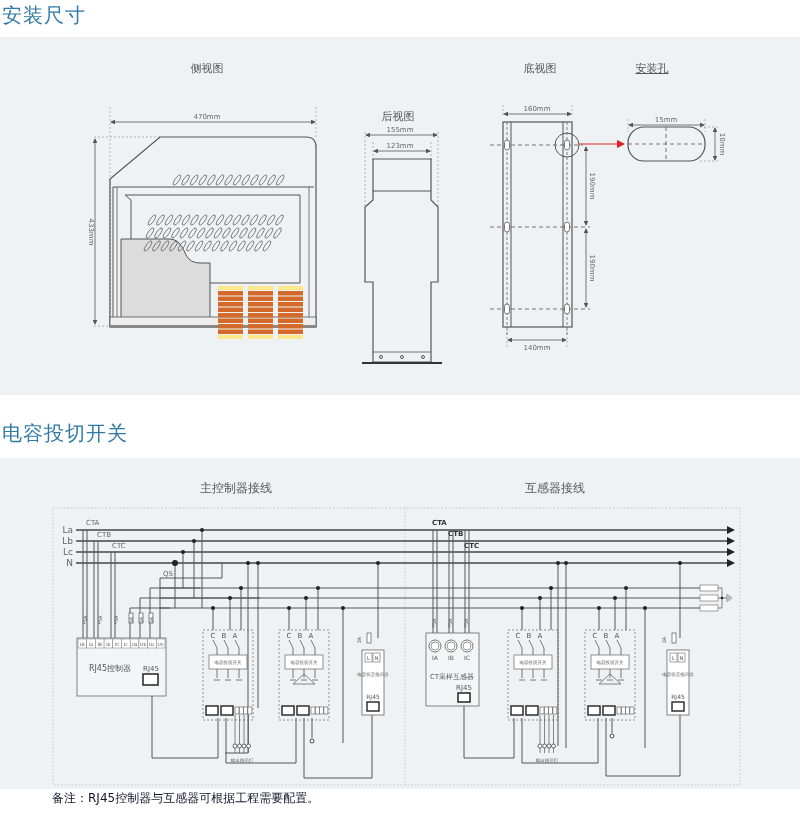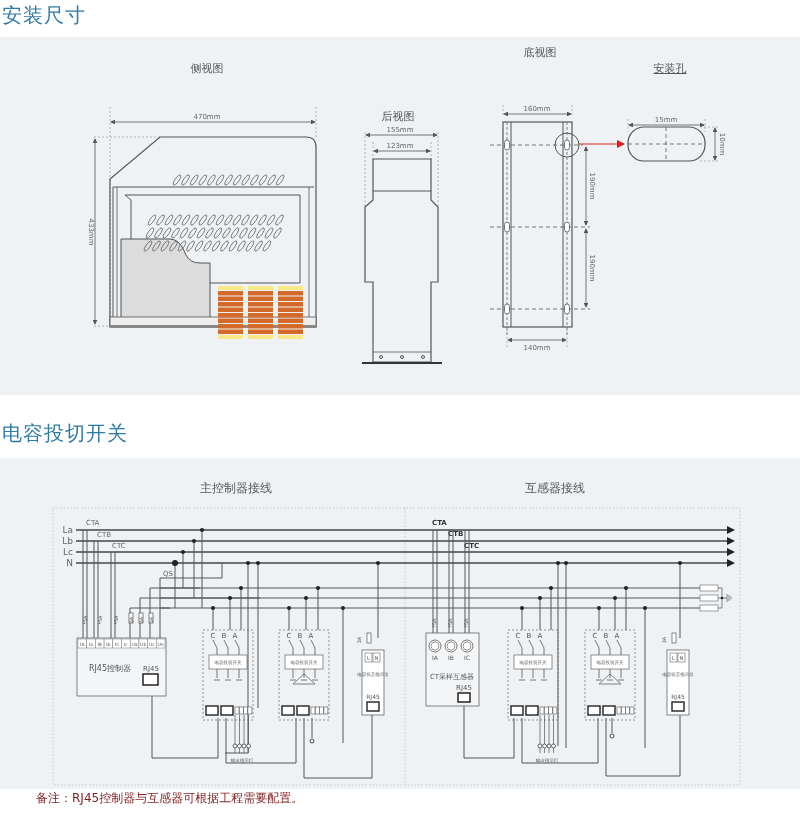--- a/index.html
+++ b/index.html
@@ -1,32 +1,32 @@
 <!DOCTYPE html>
 <html><head>
 <meta charset="utf-8">
 <style>
   html,body{margin:0;padding:0;background:#fff;}
   body{width:800px;height:817px;position:relative;overflow:hidden;font-family:"DejaVu Sans",sans-serif;}
   .sec-title{position:absolute;left:2px;font-size:20px;color:#2f7aa6;letter-spacing:1px;}
   .panel{position:absolute;left:0;width:800px;background:#eef2f5;}
   .view-title{position:absolute;font-size:11px;color:#555;transform:translateX(-50%);white-space:nowrap;}
   svg text{font-family:"DejaVu Sans",sans-serif;}
-  .note{position:absolute;left:36px;top:790px;font-size:12px;color:#7f1d1d;}
+  .note{position:absolute;left:52px;top:790px;font-size:12px;color:#0f172a;}
 </style>
 </head>
 <body>
 
 <div class="sec-title" style="top:2px;">安装尺寸</div>
 
 <div class="panel" style="top:37px;height:358px;padding-left:26px;">
   <div class="view-title" style="left:207px;top:24px;">侧视图</div>
   <div class="view-title" style="left:398px;top:24px;margin-top:48px;">后视图</div>
-  <div class="view-title" style="left:540px;top:8px;font-family:Liberation Serif, serif;">底视图</div>
-  <div class="view-title" style="left:670px;top:24px;text-decoration:underline;">安装孔</div>
+  <div class="view-title" style="left:540px;top:24px;font-family:Liberation Serif, serif;">底视图</div>
+  <div class="view-title" style="left:652px;top:24px;text-decoration:underline;">安装孔</div>
 
   <svg width="800" height="358" style="position:absolute;left:0;top:0;">
     <defs>
       <marker id="ar" markerWidth="6" markerHeight="6" refX="5" refY="3" orient="auto">
           <path d="M0,0 L6,3 L0,6 z" fill="#555"></path>
         </marker>
       <marker id="al" markerWidth="6" markerHeight="6" refX="1" refY="3" orient="auto">
           <path d="M6,0 L0,3 L6,6 z" fill="#555"></path>
         </marker>
       <marker id="arred" markerWidth="7" markerHeight="7" refX="6" refY="3.5" orient="auto">

